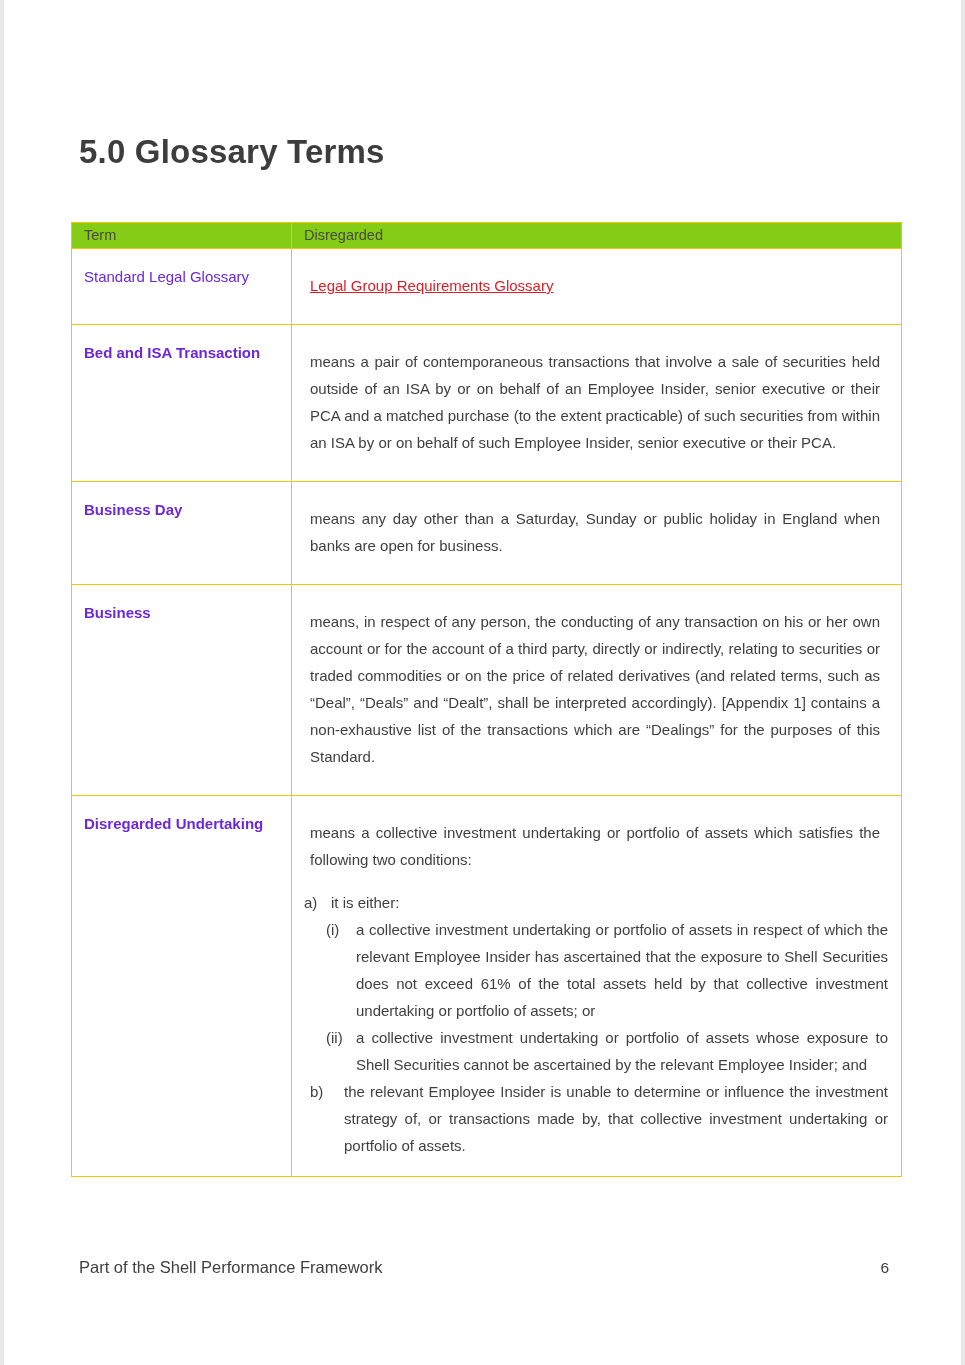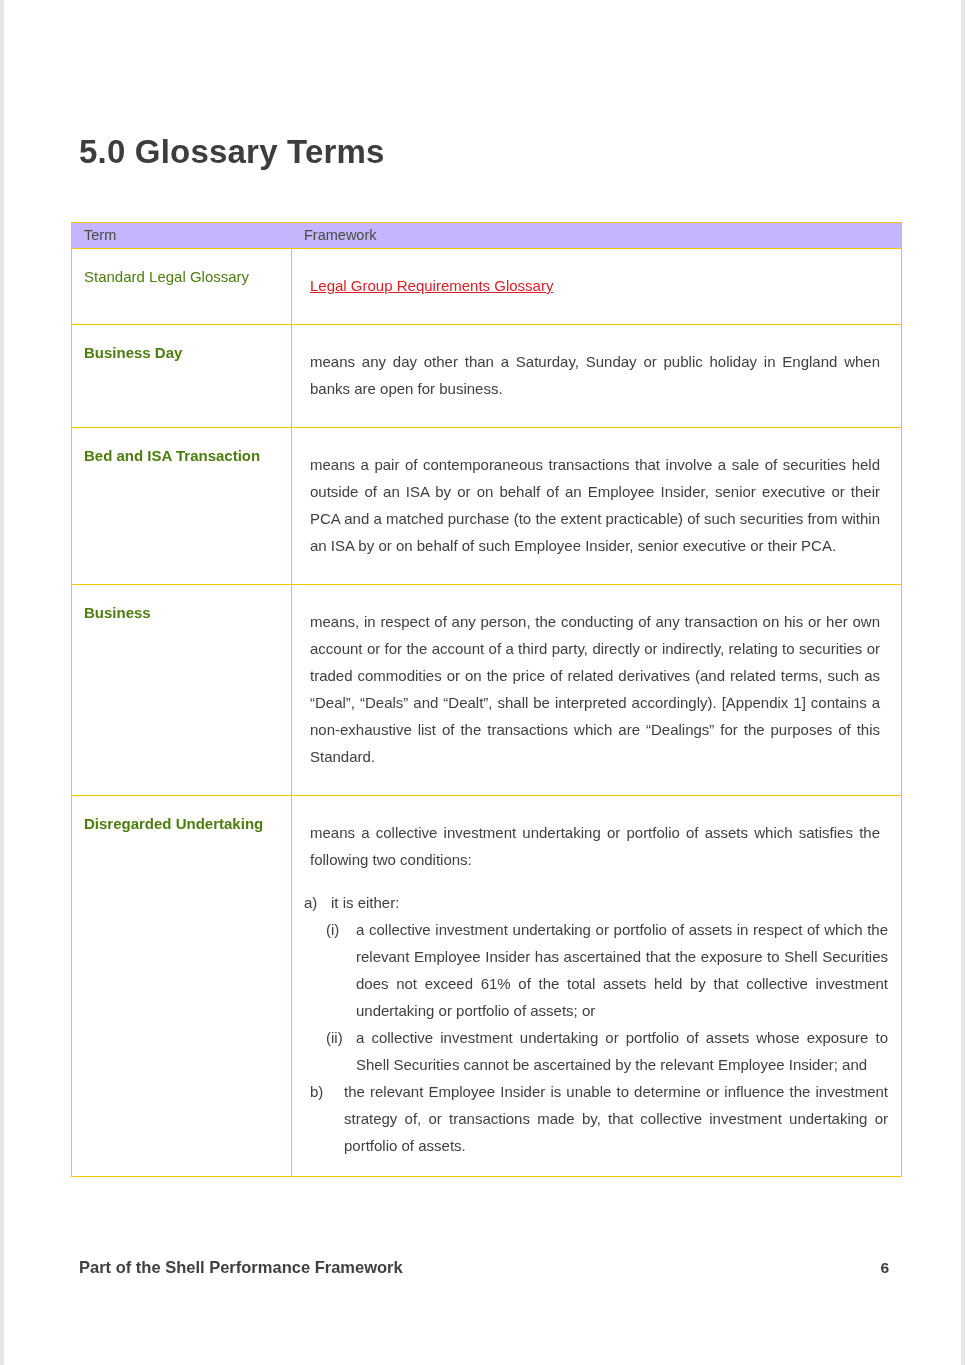--- a/index.html
+++ b/index.html
@@ -38,33 +38,33 @@
   }
 
   table.glossary th, table.glossary td {
     border: 1px solid #F6C500;
     vertical-align: top;
   }
 
   col.term-col { width: 220px; }
 
   table.glossary thead th {
-    background: #c4b5fd;
+    background: #84cc16;
     color: #4a4a45;
     font-weight: 400;
     font-size: 14.5px;
     text-align: left;
     padding: 4px 12px 5px 12px;
   }
 
   td.term-cell {
     font-size: 15px;
     padding: 17px 14px 17px 12px;
     line-height: 1.5;
-    color: #4d7c0f;
+    color: #6d28d9;
   }
   td.term-cell.bold { font-weight: 700; }
 
   td.def-cell {
     font-size: 15px;
     line-height: 27px;
     padding: 15px 13px 17px 10px;
     text-align: justify;
     color: #3f3f3f;
   }
@@ -93,60 +93,59 @@
   .list-item.lvl1b .label { width: 34px; }
 
   .page-footer {
     position: absolute;
     top: 1258px;
     left: 75px;
     right: 72px;
     display: flex;
     justify-content: space-between;
     align-items: baseline;
-    font-weight: bold;
   }
   .footer-text { font-size: 16.5px; color: #404040; }
   .footer-page { font-size: 15.5px; color: #404040; }
 </style>
 </head>
 <body>
 
 <div class="page">
 
   <h1 class="page-title">5.0 Glossary Terms</h1>
 
   <table class="glossary">
     <colgroup>
       <col class="term-col">
       <col class="def-col">
     </colgroup>
     <thead>
       <tr>
         <th>Term</th>
-        <th>Framework</th>
+        <th>Disregarded</th>
       </tr>
     </thead>
     <tbody id="glossary-body">
         <tr>
           <td class="term-cell">Standard Legal Glossary</td>
           <td class="def-cell">
             <p><a href="#" class="glossary-link">Legal Group Requirements Glossary</a></p>
           </td>
         </tr>
         <tr>
+          <td class="term-cell bold">Bed and ISA Transaction</td>
+          <td class="def-cell">
+            <p>means a pair of contemporaneous transactions that involve a sale of securities held outside of an ISA by or on behalf of an Employee Insider, senior executive or their PCA and a matched purchase (to the extent practicable) of such securities from within an ISA by or on behalf of such Employee Insider, senior executive or their PCA.</p>
+          </td>
+        </tr>
+        <tr>
           <td class="term-cell bold">Business Day</td>
           <td class="def-cell">
             <p>means any day other than a Saturday, Sunday or public holiday in England when banks are open for business.</p>
-          </td>
-        </tr>
-        <tr>
-          <td class="term-cell bold">Bed and ISA Transaction</td>
-          <td class="def-cell">
-            <p>means a pair of contemporaneous transactions that involve a sale of securities held outside of an ISA by or on behalf of an Employee Insider, senior executive or their PCA and a matched purchase (to the extent practicable) of such securities from within an ISA by or on behalf of such Employee Insider, senior executive or their PCA.</p>
           </td>
         </tr>
         <tr>
           <td class="term-cell bold">Business</td>
           <td class="def-cell">
             <p>means, in respect of any person, the conducting of any transaction on his or her own account or for the account of a third party, directly or indirectly, relating to securities or traded commodities or on the price of related derivatives (and related terms, such as “Deal”, “Deals” and “Dealt”, shall be interpreted accordingly). [Appendix 1] contains a non-exhaustive list of the transactions which are “Dealings” for the purposes of this Standard.</p>
           </td>
         </tr>
         <tr>
           <td class="term-cell bold">Disregarded Undertaking</td>

